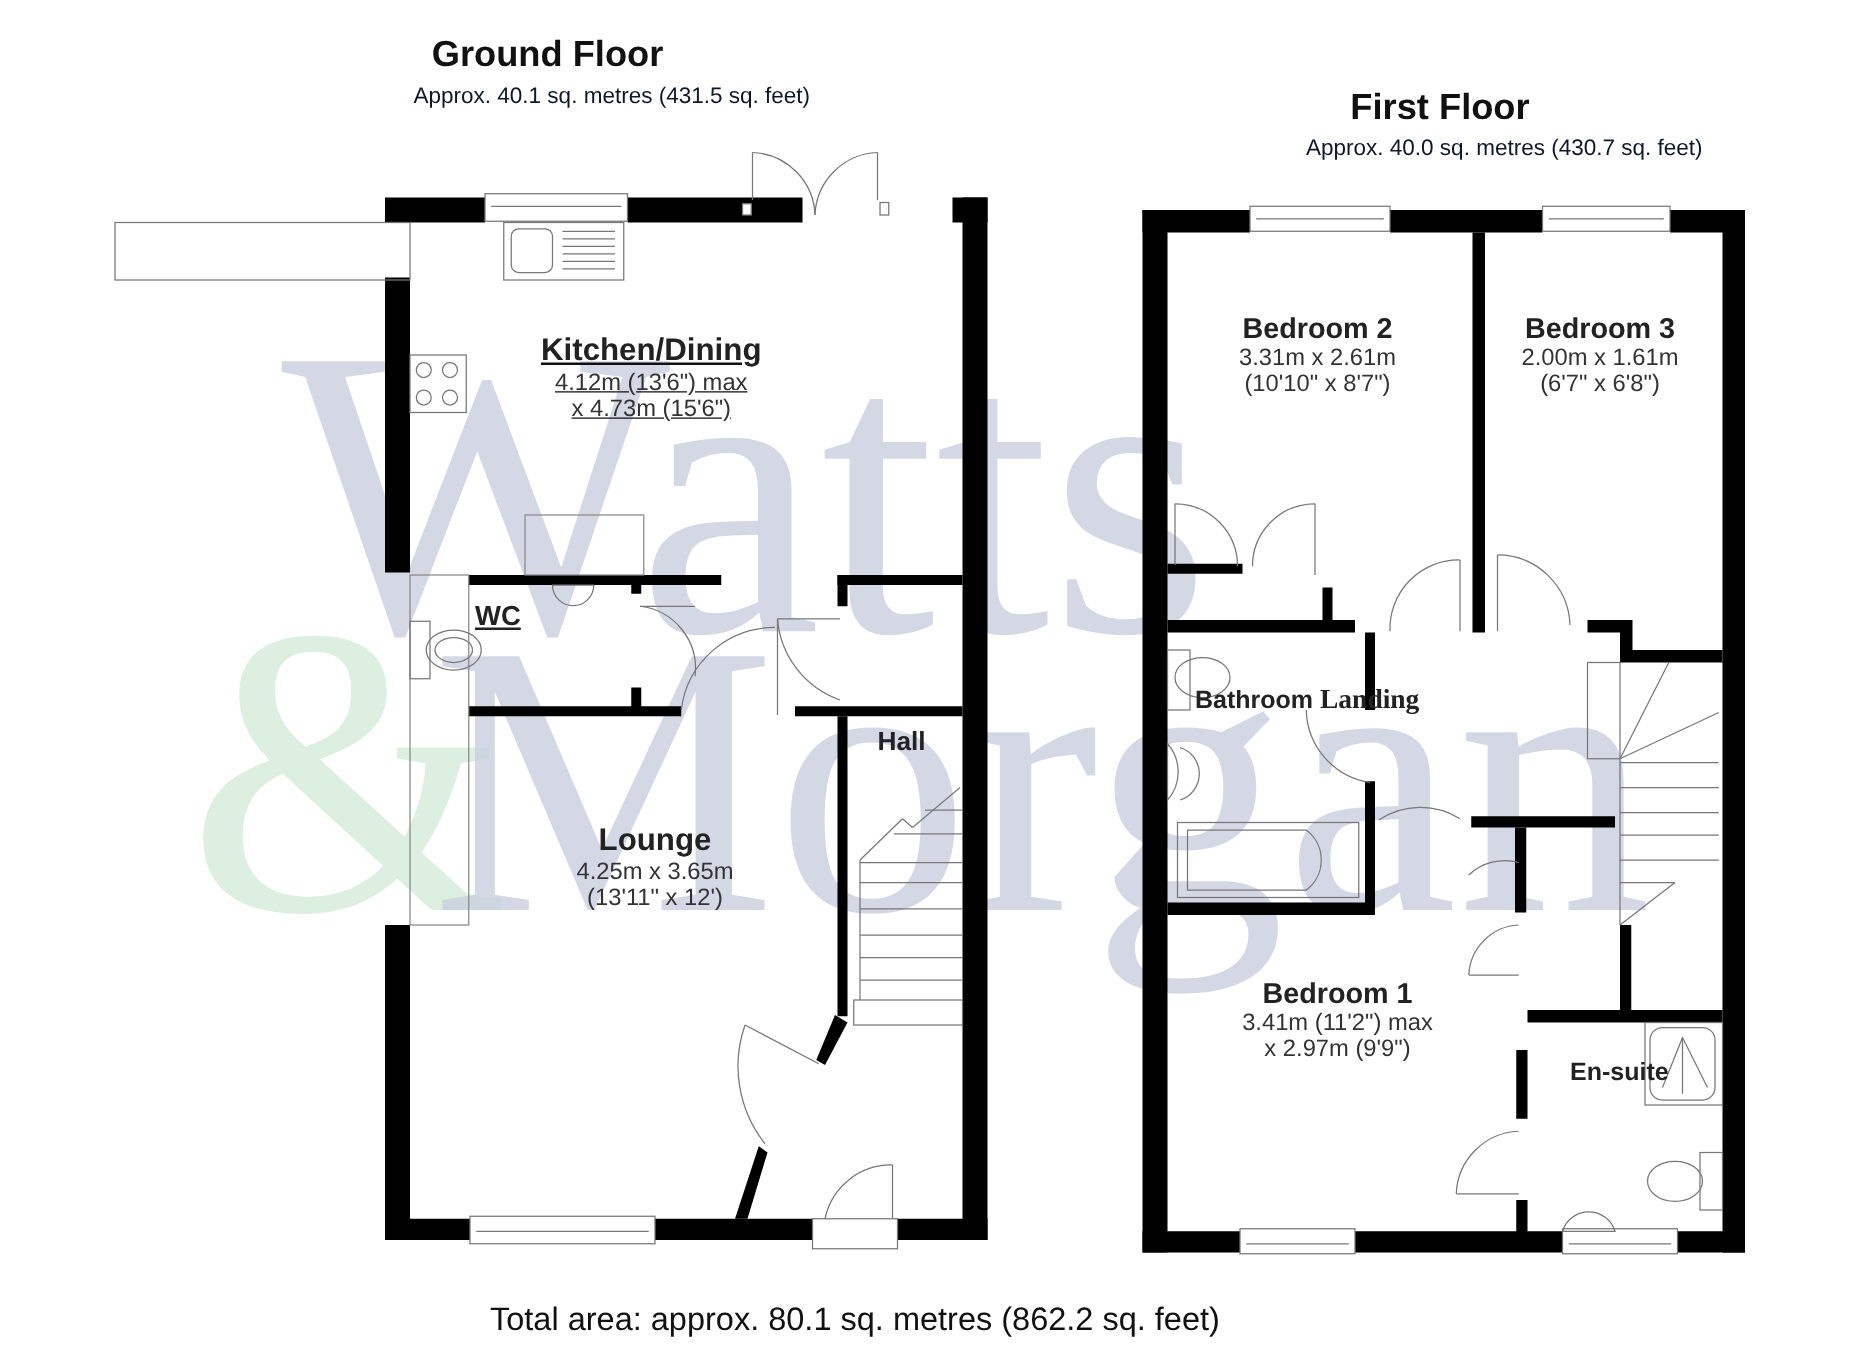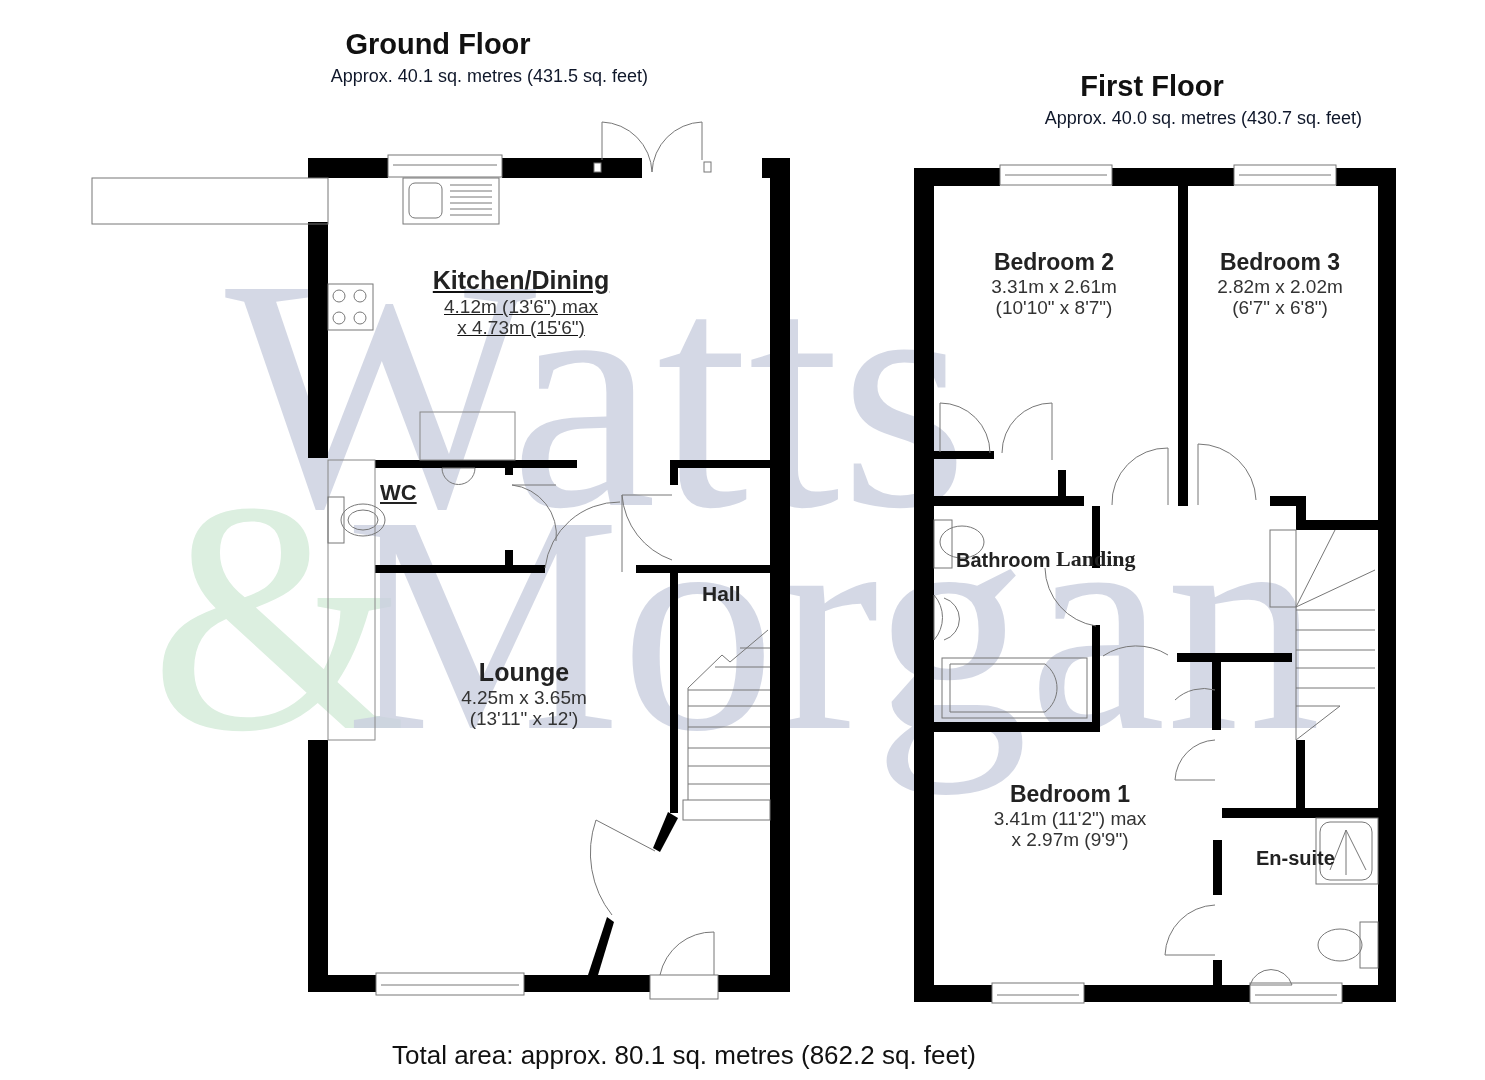--- a/index.html
+++ b/index.html
@@ -256,21 +256,21 @@
 </div>
 
 <div class="abs room-label" style="left:954px; top:251px; width:200px;">
   <span class="room-name" style="font-size:23px;">Bedroom 2</span>
   <span class="room-dim" style="margin-top:2px;">3.31m x 2.61m</span>
   <span class="room-dim">(10'10" x 8'7")</span>
 </div>
 
 <div class="abs room-label" style="left:1180px; top:251px; width:200px;">
   <span class="room-name" style="font-size:23px;">Bedroom 3</span>
-  <span class="room-dim" style="margin-top:2px;">2.82m x 2.02m</span>
+  <span class="room-dim" style="margin-top:2px;">2.00m x 1.61m</span>
   <span class="room-dim">(6'7" x 6'8")</span>
 </div>
 
 <div class="abs room-name-sm" style="left:956px; top:549px; font-size:20px;">Bathroom</div>
 <div class="abs room-name-sm" style="left:1056px; top:546px; font-size:22px;font-family:Liberation Serif, serif;">Landing</div>
 
 <div class="abs room-label" style="left:960px; top:783px; width:220px;">
   <span class="room-name" style="font-size:23px;">Bedroom 1</span>
   <span class="room-dim" style="margin-top:2px;">3.41m (11'2") max</span>
   <span class="room-dim">x 2.97m (9'9")</span>

